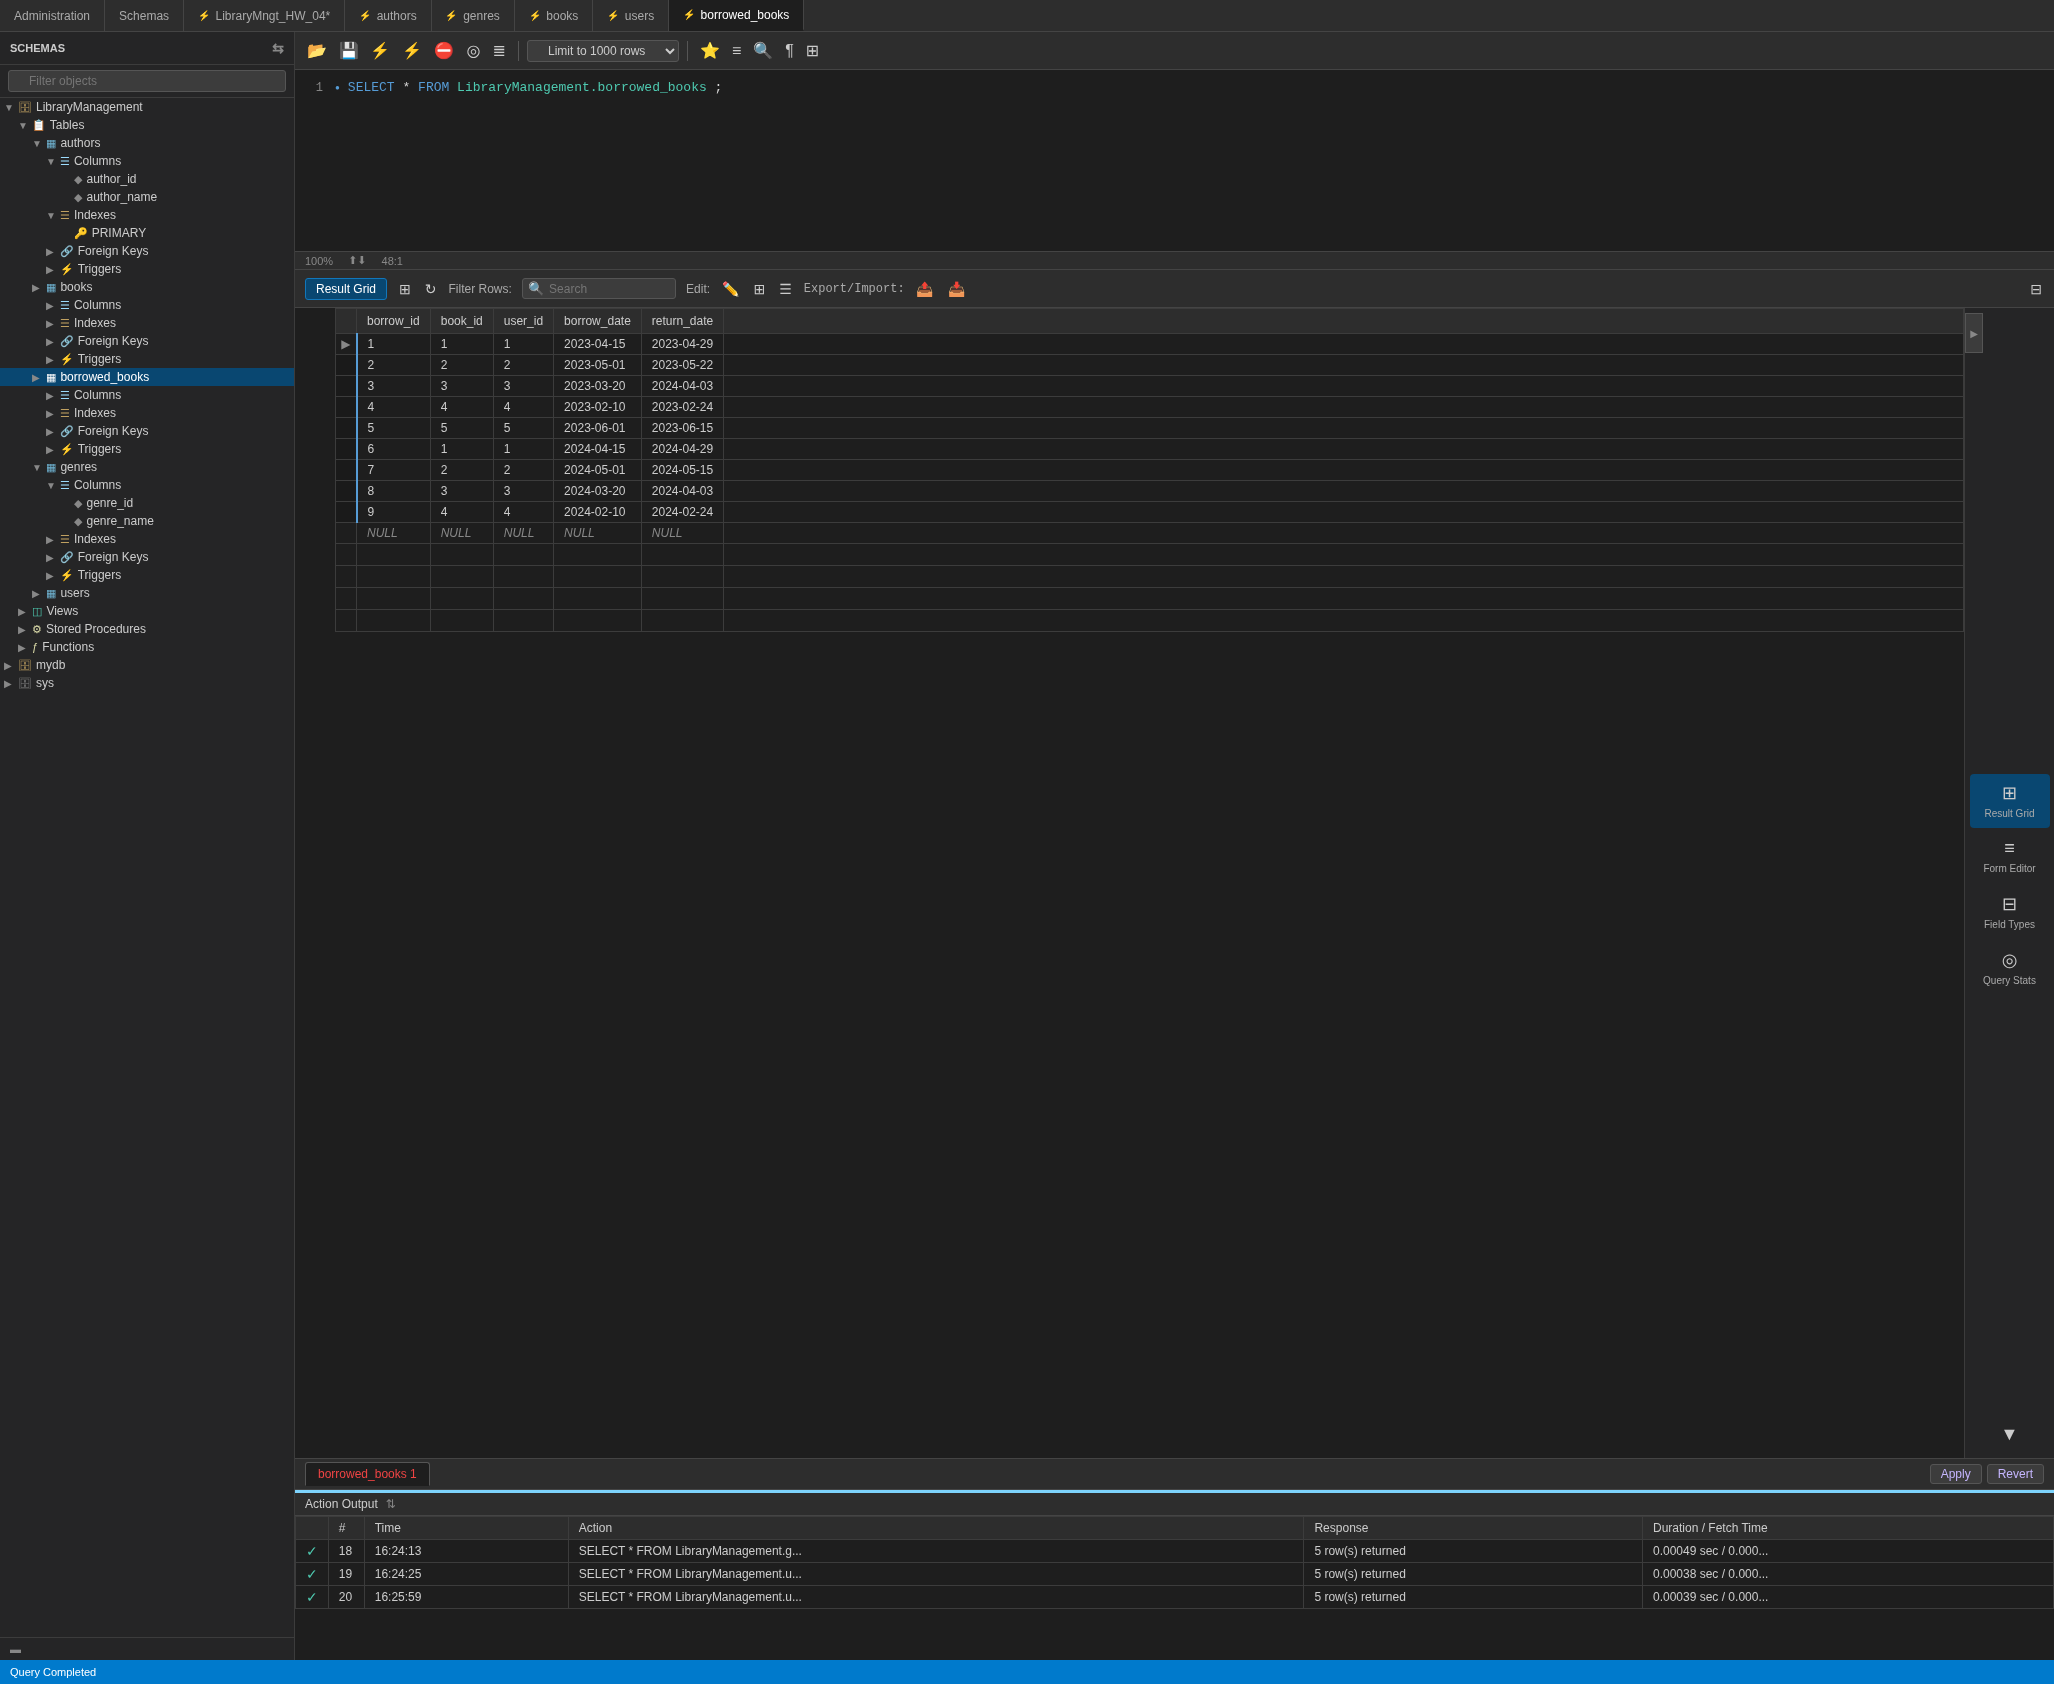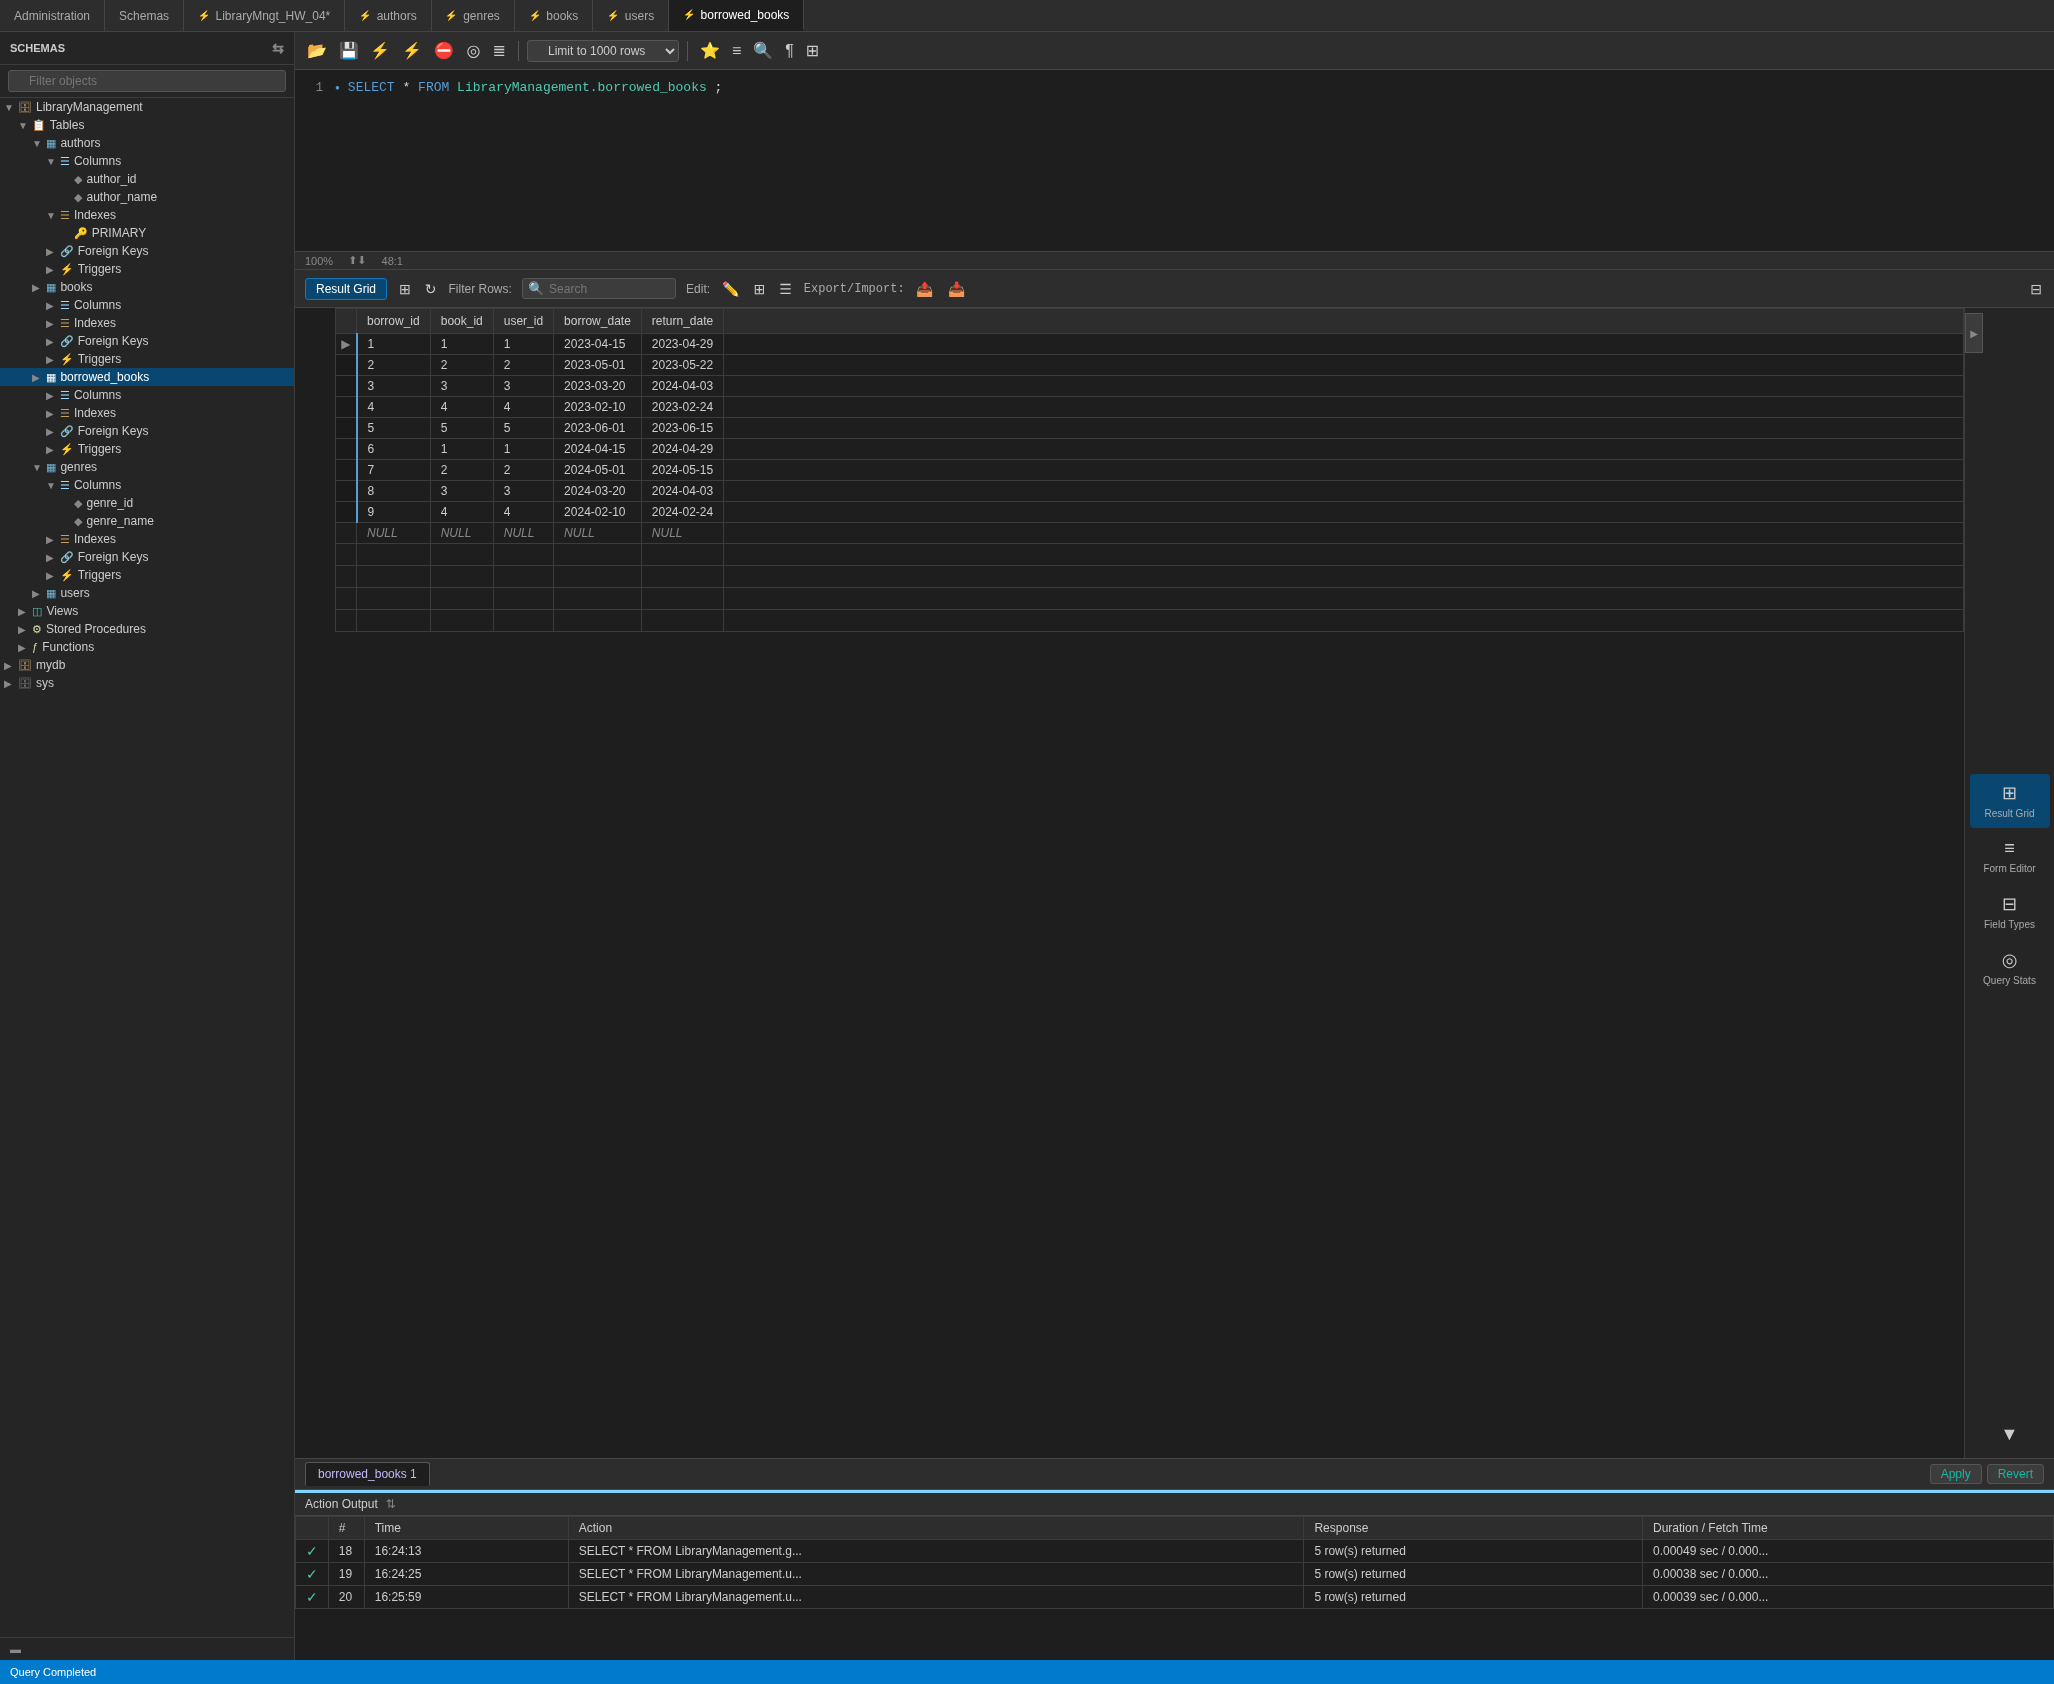--- a/index.html
+++ b/index.html
@@ -399,30 +399,30 @@
     .bottom-tab {
       padding: 4px 12px;
       border-radius: 3px 3px 0 0;
       cursor: pointer;
       font-size: 12px;
       color: #ccc;
       background: #3c3c3c;
       border: 1px solid #555;
       border-bottom: none;
     }
-    .bottom-tab.active { background: #1e1e1e; color: #c4b5fd; border-bottom: 1px solid #1e1e1e; }
+    .bottom-tab.active { background: #1e1e1e; color: #ef4444; border-bottom: 1px solid #1e1e1e; }
     .bottom-tab-actions {
       margin-left: auto;
       display: flex;
       gap: 5px;
     }
     .bottom-action-btn {
       background: #3c3c3c;
       border: 1px solid #555;
-      color: #14b8a6;
+      color: #c4b5fd;
       padding: 2px 10px;
       font-size: 12px;
       cursor: pointer;
       border-radius: 3px;
     }
 
     
     .action-output {
       flex: 0 0 130px;
       overflow: auto;

